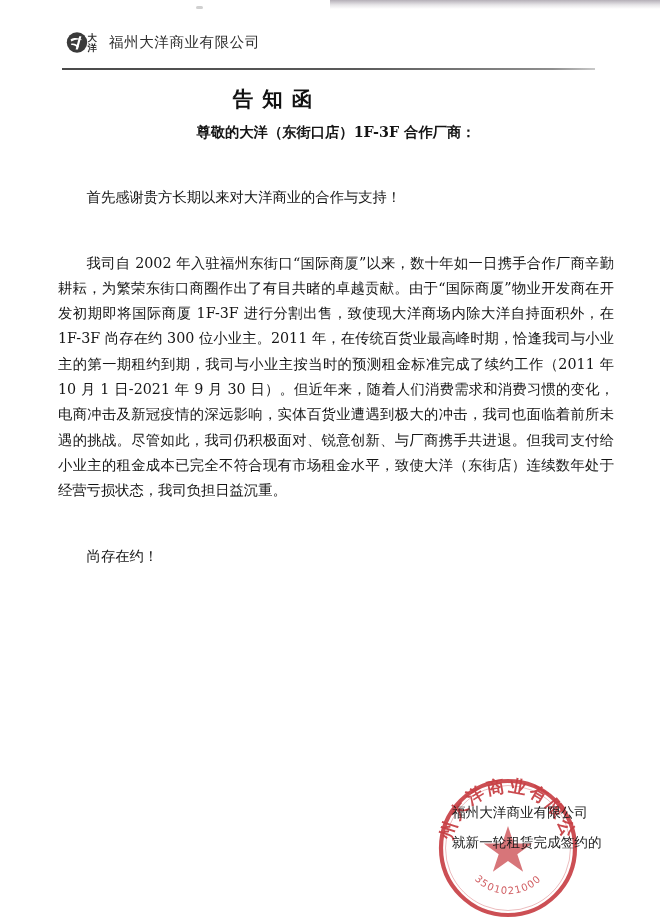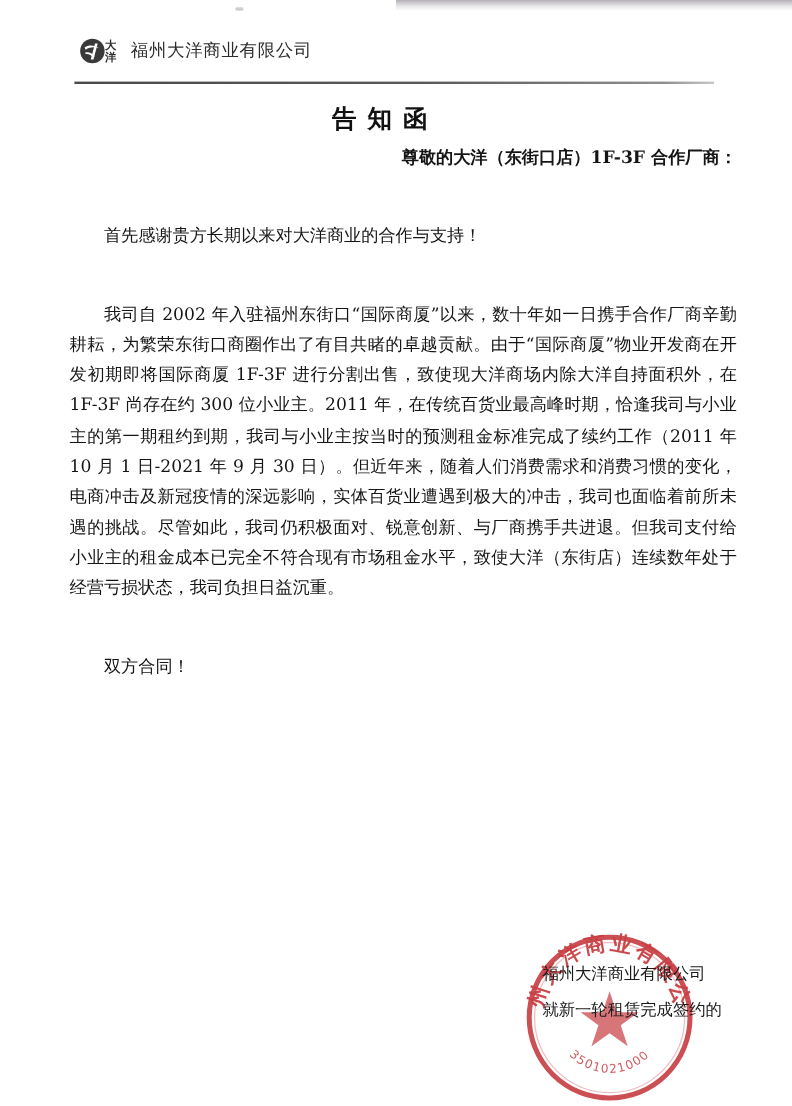--- a/index.html
+++ b/index.html
@@ -76,21 +76,20 @@
     top: 85px;
     left: 0;
     width: 545px;
     text-align: center;
     font-family: "DejaVu Serif", "Liberation Serif", serif;
     font-weight: bold;
     font-size: 20.5px;
     letter-spacing: 9px;
     color: #111111;
     text-indent: 9px;
-    padding-left: 44px;
   }
 
   
   .body-block {
     position: absolute;
     top: 120px;
     left: 58px;
     width: 556px;
   }
   p.para {
@@ -98,21 +97,21 @@
     font-size: 14.3px;
     line-height: 25.3px;
     color: #151515;
     text-align: justify;
     text-justify: inter-ideograph;
     font-family: "DejaVu Serif", "Liberation Serif", serif;
   }
   p.salutation {
     font-weight: bold;
     margin-bottom: 1px;
-    text-align: right;
+    text-align: center;
   }
   p.indent {
     text-indent: 2em;
     margin-top: 40px;
   }
 
   
   .signature {
     position: absolute;
     top: 797px;
@@ -161,21 +160,21 @@
   </div>
 
   <div class="header-rule"></div>
 
   <div class="doc-title">告知函</div>
 
   <div class="body-block">
     <p class="para salutation">尊敬的大洋（东街口店）1F-3F 合作厂商：</p>
     <p class="para indent">首先感谢贵方长期以来对大洋商业的合作与支持！</p>
     <p class="para indent">我司自 2002 年入驻福州东街口“国际商厦”以来，数十年如一日携手合作厂商辛勤耕耘，为繁荣东街口商圈作出了有目共睹的卓越贡献。由于“国际商厦”物业开发商在开发初期即将国际商厦 1F-3F 进行分割出售，致使现大洋商场内除大洋自持面积外，在 1F-3F 尚存在约 300 位小业主。2011 年，在传统百货业最高峰时期，恰逢我司与小业主的第一期租约到期，我司与小业主按当时的预测租金标准完成了续约工作（2011 年 10 月 1 日-2021 年 9 月 30 日）。但近年来，随着人们消费需求和消费习惯的变化，电商冲击及新冠疫情的深远影响，实体百货业遭遇到极大的冲击，我司也面临着前所未遇的挑战。尽管如此，我司仍积极面对、锐意创新、与厂商携手共进退。但我司支付给小业主的租金成本已完全不符合现有市场租金水平，致使大洋（东街店）连续数年处于经营亏损状态，我司负担日益沉重。</p>
-    <p class="para indent">双方合同！</p>
+    <p class="para indent">尚存在约！</p>
   </div>
 
   <div class="seal">
     <svg width="152" height="152" viewBox="0 0 152 152" xmlns="http://www.w3.org/2000/svg">
       <defs>
         <path id="arcTop" d="M 76,76 m -56,0 a 56,56 0 1 1 112,0" fill="none"></path>
         <path id="arcBottom" d="M 30,76 a 46,46 0 0 0 92,0" fill="none"></path>
       </defs>
       <circle cx="76" cy="76" r="67" fill="none" stroke="#c0262c" stroke-width="4.2" opacity="0.92"></circle>
       <circle cx="76" cy="76" r="62.5" fill="none" stroke="#c0262c" stroke-width="1" opacity="0.35"></circle>

